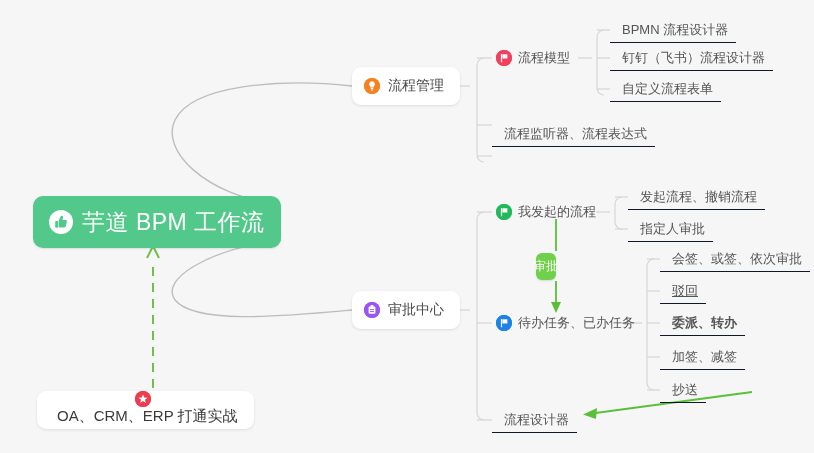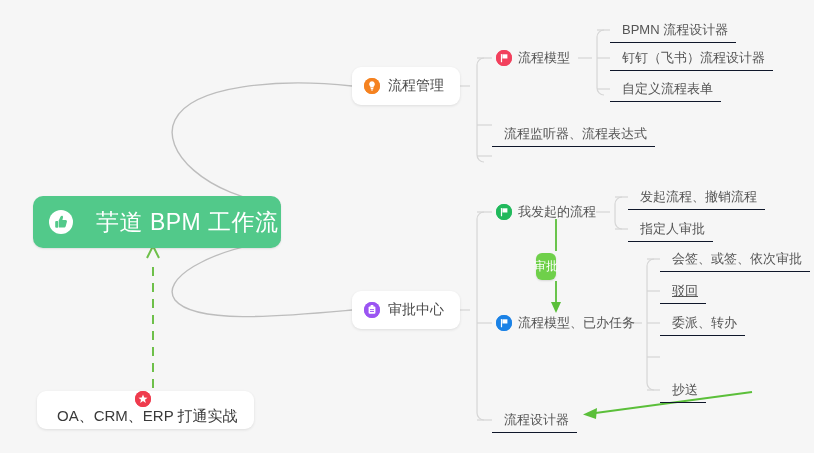--- a/index.html
+++ b/index.html
@@ -20,21 +20,21 @@
     left:33px;top:196px;
     width:248px;height:52px;
     background:#52c98a;
     border-radius:10px;
     display:flex;align-items:center;
     padding-left:16px;
     box-shadow:0 1px 2px rgba(0,0,0,.10);
   }
   .root .label{
     color:#ffffff;font-size:23px;letter-spacing:.5px;
-    margin-left:23px;
+    margin-left:9px;
   }
 
   
   .card{
     background:#ffffff;
     border-radius:9px;
     height:38px;
     display:flex;align-items:center;
     padding:0 16px 0 12px;
     box-shadow:0 1px 3px rgba(0,0,0,.10);
@@ -223,31 +223,34 @@
   </div>
 
   <div class="node leaf with-icon" style="left:492px;top:310px;border-bottom:none;">
     <span class="ico ico-blue">
       <svg width="16" height="16" viewBox="0 0 16 16">
         <circle cx="8" cy="8" r="8" fill="#1b82e6"></circle>
         <rect x="4.9" y="4.0" width="1.2" height="8.2" rx="0.5" fill="#ffffff"></rect>
         <path d="M6.4 4.3 L11.4 4.3 L11.4 8.5 L6.4 8.5 Z" fill="#ffffff"></path>
       </svg>
     </span>
-    <span class="label">流程模型、已办任务</span>
+    <span class="label">待办任务、已办任务</span>
   </div>
 
   <div class="node leaf" style="left:660px;top:246px;">
     <span class="label">会签、或签、依次审批</span>
   </div>
   <div class="node leaf" style="left:660px;top:278px;text-decoration:underline;">
     <span class="label">驳回</span>
   </div>
-  <div class="node leaf" style="left:660px;top:310px;">
+  <div class="node leaf" style="left:660px;top:310px;font-weight:bold;">
     <span class="label">委派、转办</span>
+  </div>
+  <div class="node leaf" style="left:660px;top:344px;">
+    <span class="label">加签、减签</span>
   </div>
   <div class="node leaf" style="left:660px;top:377px;">
     <span class="label">抄送</span>
   </div>
 
   <div class="node leaf" style="left:492px;top:407px;">
     <span class="label">流程设计器</span>
   </div>
 
   <div class="node card" id="node-oa">

